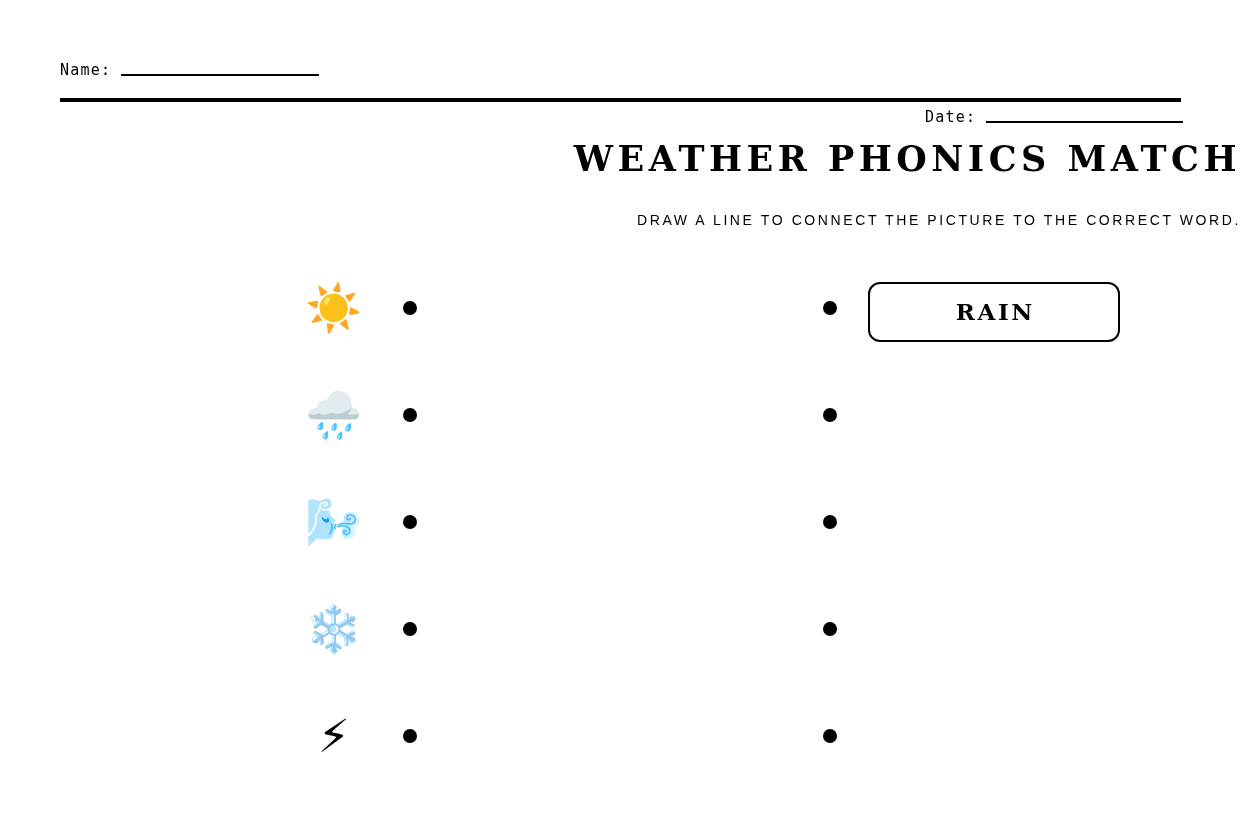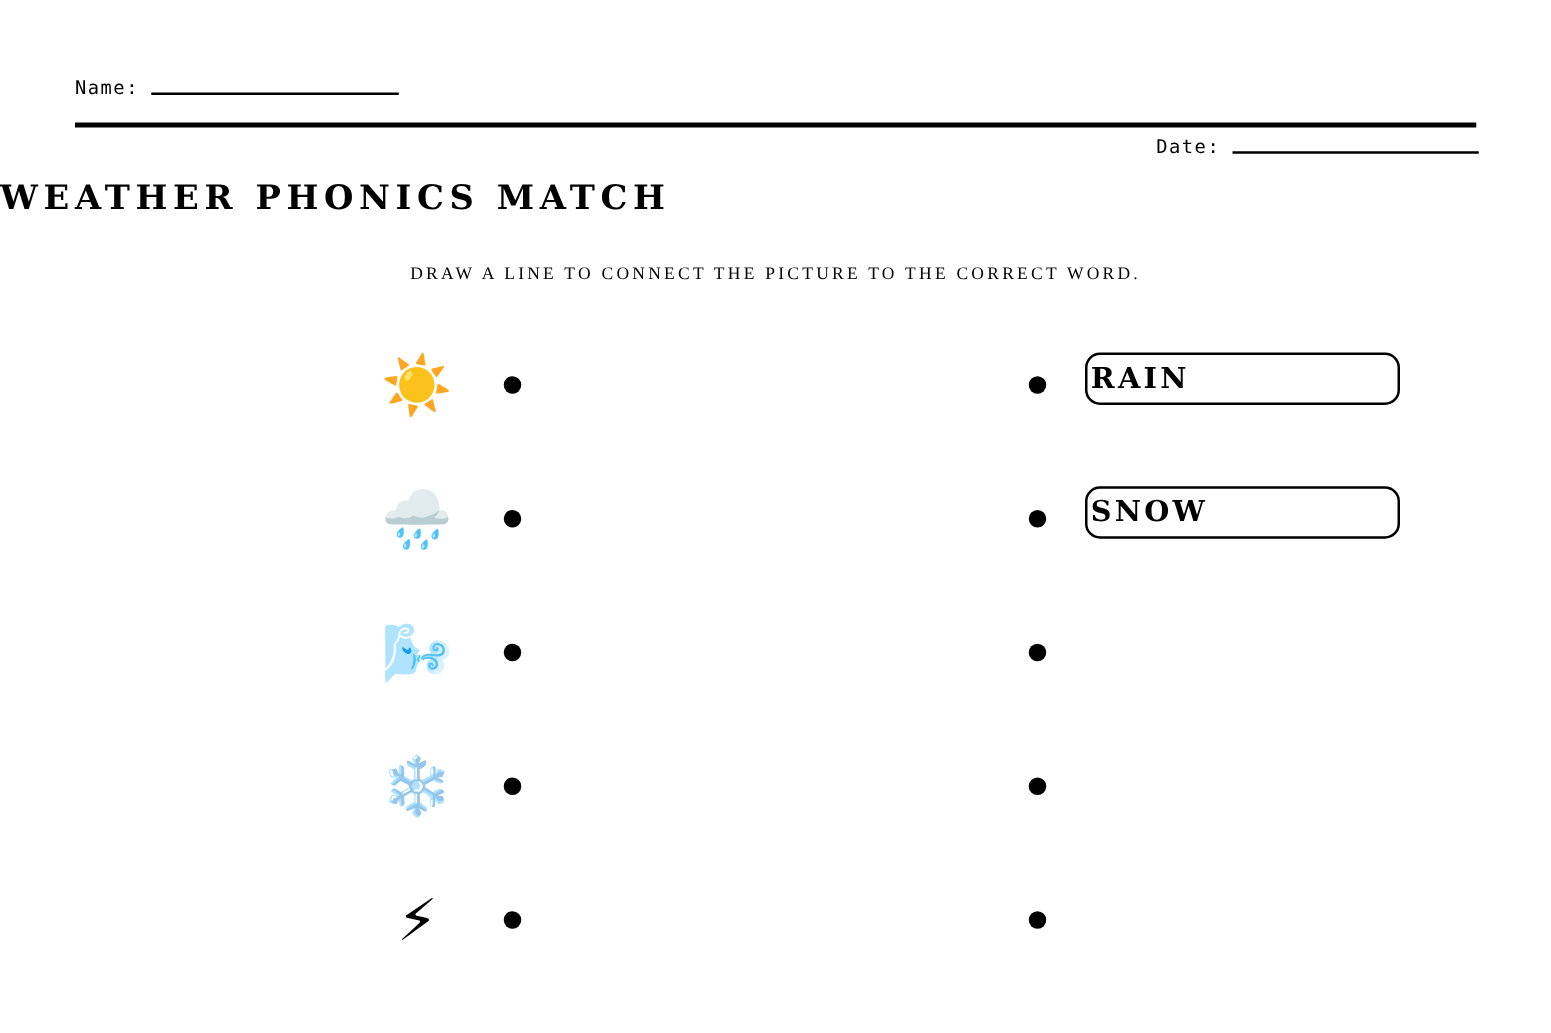--- a/index.html
+++ b/index.html
@@ -60,35 +60,35 @@
     height: 0;
     border-bottom: 4px solid #000;
   }
 
   
   .worksheet-title {
     position: absolute;
     left: 0;
     top: 138px;
     width: 1241px;
-    text-align: left;
+    text-align: right;
     font-family: "DejaVu Serif", "Liberation Serif", serif;
     font-weight: bold;
-    font-size: 27px;
+    font-size: 35px;
     letter-spacing: 4.5px;
     line-height: 42px;
     white-space: nowrap;
   }
   .worksheet-subtitle {
     position: absolute;
     left: 0;
     top: 210px;
     width: 1241px;
-    text-align: center;
-    font-family: Liberation Serif, serif;
+    text-align: right;
+    font-family: Liberation Sans, sans-serif;
     font-size: 14px;
     letter-spacing: 2.6px;
     line-height: 20px;
     white-space: nowrap;
   }
 
   
   .match-area {
     position: absolute;
     left: 0;
@@ -126,27 +126,27 @@
     top: 33px;
   }
   .dot-left  { left: 403px; }
   .dot-right { left: 823px; }
 
   .word-box {
     position: absolute;
     left: 868px;
     top: 14px;
     width: 252px;
-    height: 42px;
+    height: 60px;
     border: 2.5px solid #000;
     border-radius: 12px;
     background: #ffffff;
     display: flex;
     align-items: center;
-    justify-content: flex-start;
+    justify-content: center;
     box-sizing: border-box;
   }
   .word-label {
     font-family: "DejaVu Serif", "Liberation Serif", serif;
     font-weight: bold;
     font-size: 23px;
     letter-spacing: 2.6px;
     line-height: 26px;
     white-space: nowrap;
     text-indent: 2.6px;
@@ -186,23 +186,20 @@
       <span class="word-label">RAIN</span>
     </div>
   </div>
 
   <div class="match-row">
     <div class="picture-cell">
       <span class="picture-emoji">🌧️</span>
     </div>
     <div class="dot dot-left"></div>
     <div class="dot dot-right"></div>
-    <div class="word-box">
-      <span class="word-label">SNOW</span>
-    </div>
   </div>
 
   <div class="match-row">
     <div class="picture-cell">
       <span class="picture-emoji">🌬️</span>
     </div>
     <div class="dot dot-left"></div>
     <div class="dot dot-right"></div>
   </div>
 

